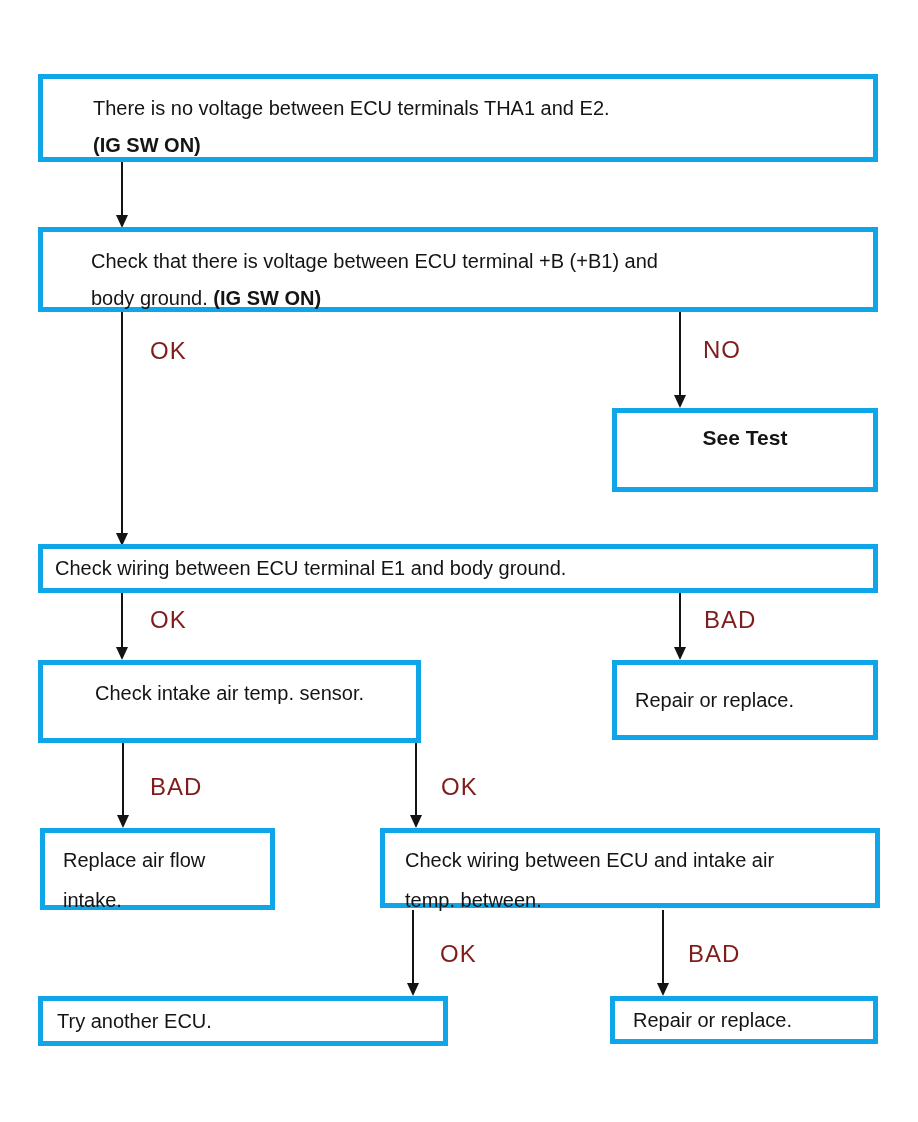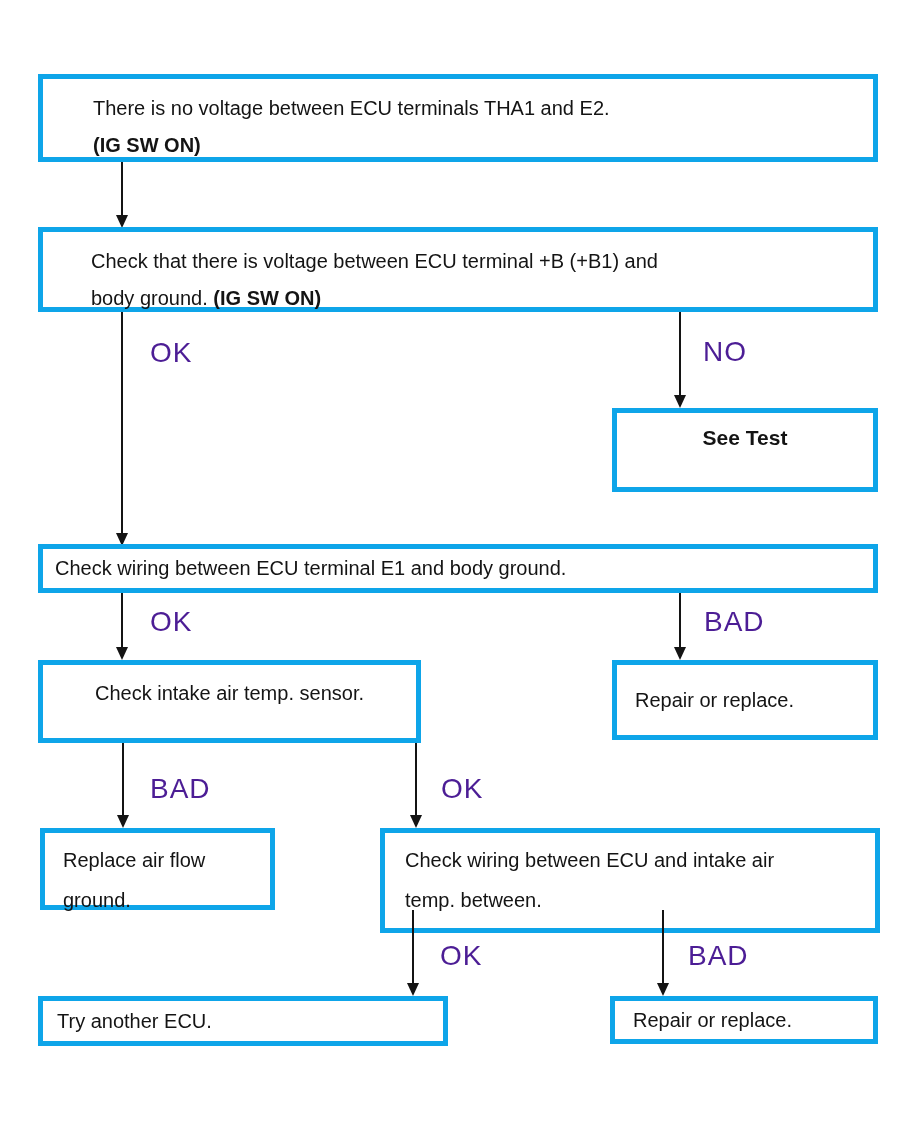--- a/index.html
+++ b/index.html
@@ -28,21 +28,21 @@
   .bold { font-weight: bold; }
 
   
   #n-no-voltage     { left: 38px;  top: 74px;  width: 840px; height: 88px; padding: 11px 20px 0 50px; line-height: 37px; }
   #n-check-voltage  { left: 38px;  top: 227px; width: 840px; height: 85px; padding: 11px 7px 0 48px; line-height: 37px; }
   #n-see-test       { left: 612px; top: 408px; width: 266px; height: 84px; padding-top: 11px; text-align: center; line-height: 27px; font-size: 21px; font-weight: bold; }
   #n-wiring-e1      { left: 38px;  top: 544px; width: 840px; height: 49px; display: flex; align-items: center; padding-left: 12px; }
   #n-intake-sensor  { left: 38px;  top: 660px; width: 383px; height: 83px; text-align: center; padding-top: 17px; }
   #n-repair-1       { left: 612px; top: 660px; width: 266px; height: 80px; display: flex; align-items: center; padding-left: 18px; }
   #n-replace-flow   { left: 40px;  top: 828px; width: 235px; height: 82px; padding: 7px 0 0 18px; line-height: 40px; }
-  #n-wiring-intake  { left: 380px; top: 828px; width: 500px; height: 105px; padding: 7px 0 12px 20px; line-height: 40px; }
+  #n-wiring-intake  { left: 380px; top: 828px; width: 500px; height: 80px; padding: 7px 0 12px 20px; line-height: 40px; }
   #n-try-ecu        { left: 38px;  top: 996px; width: 410px; height: 50px; display: flex; align-items: center; padding-left: 14px; }
   #n-repair-2       { left: 610px; top: 996px; width: 268px; height: 48px; display: flex; align-items: center; padding-left: 18px; }
 
   
   .vline {
     position: absolute;
     width: 2px;
     background: #141414;
   }
   #c1 { left: 121px; top: 162px; height: 56px; }
@@ -69,23 +69,23 @@
   #a4 { left: 116px; top: 647px; }
   #a5 { left: 674px; top: 647px; }
   #a6 { left: 117px; top: 815px; }
   #a7 { left: 410px; top: 815px; }
   #a8 { left: 407px; top: 983px; }
   #a9 { left: 657px; top: 983px; }
 
   
   .edge-label {
     position: absolute;
-    font-size: 28px;
+    font-size: 24px;
     letter-spacing: 1px;
-    color: #4c1d95;
+    color: #7f1d1d;
   }
   #l-ok1  { left: 150px; top: 337px; }
   #l-no1  { left: 703px; top: 336px; }
   #l-ok2  { left: 150px; top: 606px; }
   #l-bad1 { left: 704px; top: 606px; }
   #l-bad2 { left: 150px; top: 773px; }
   #l-ok3  { left: 441px; top: 773px; }
   #l-ok4  { left: 440px; top: 940px; }
   #l-bad3 { left: 688px; top: 940px; }
 </style>
@@ -142,21 +142,21 @@
   <div class="vline" id="c6"></div>
   <div class="arrow" id="a6"></div>
   <div class="edge-label" id="l-bad2">BAD</div>
 
   <div class="vline" id="c7"></div>
   <div class="arrow" id="a7"></div>
   <div class="edge-label" id="l-ok3">OK</div>
 
   <div class="node" id="n-replace-flow">
     <span class="ln">Replace air flow</span>
-    <span class="ln">ground.</span>
+    <span class="ln">intake.</span>
   </div>
 
   <div class="node" id="n-wiring-intake">
     <span class="ln">Check wiring between ECU and intake air</span>
     <span class="ln">temp. between.</span>
   </div>
 
   <div class="vline" id="c8"></div>
   <div class="arrow" id="a8"></div>
   <div class="edge-label" id="l-ok4">OK</div>

